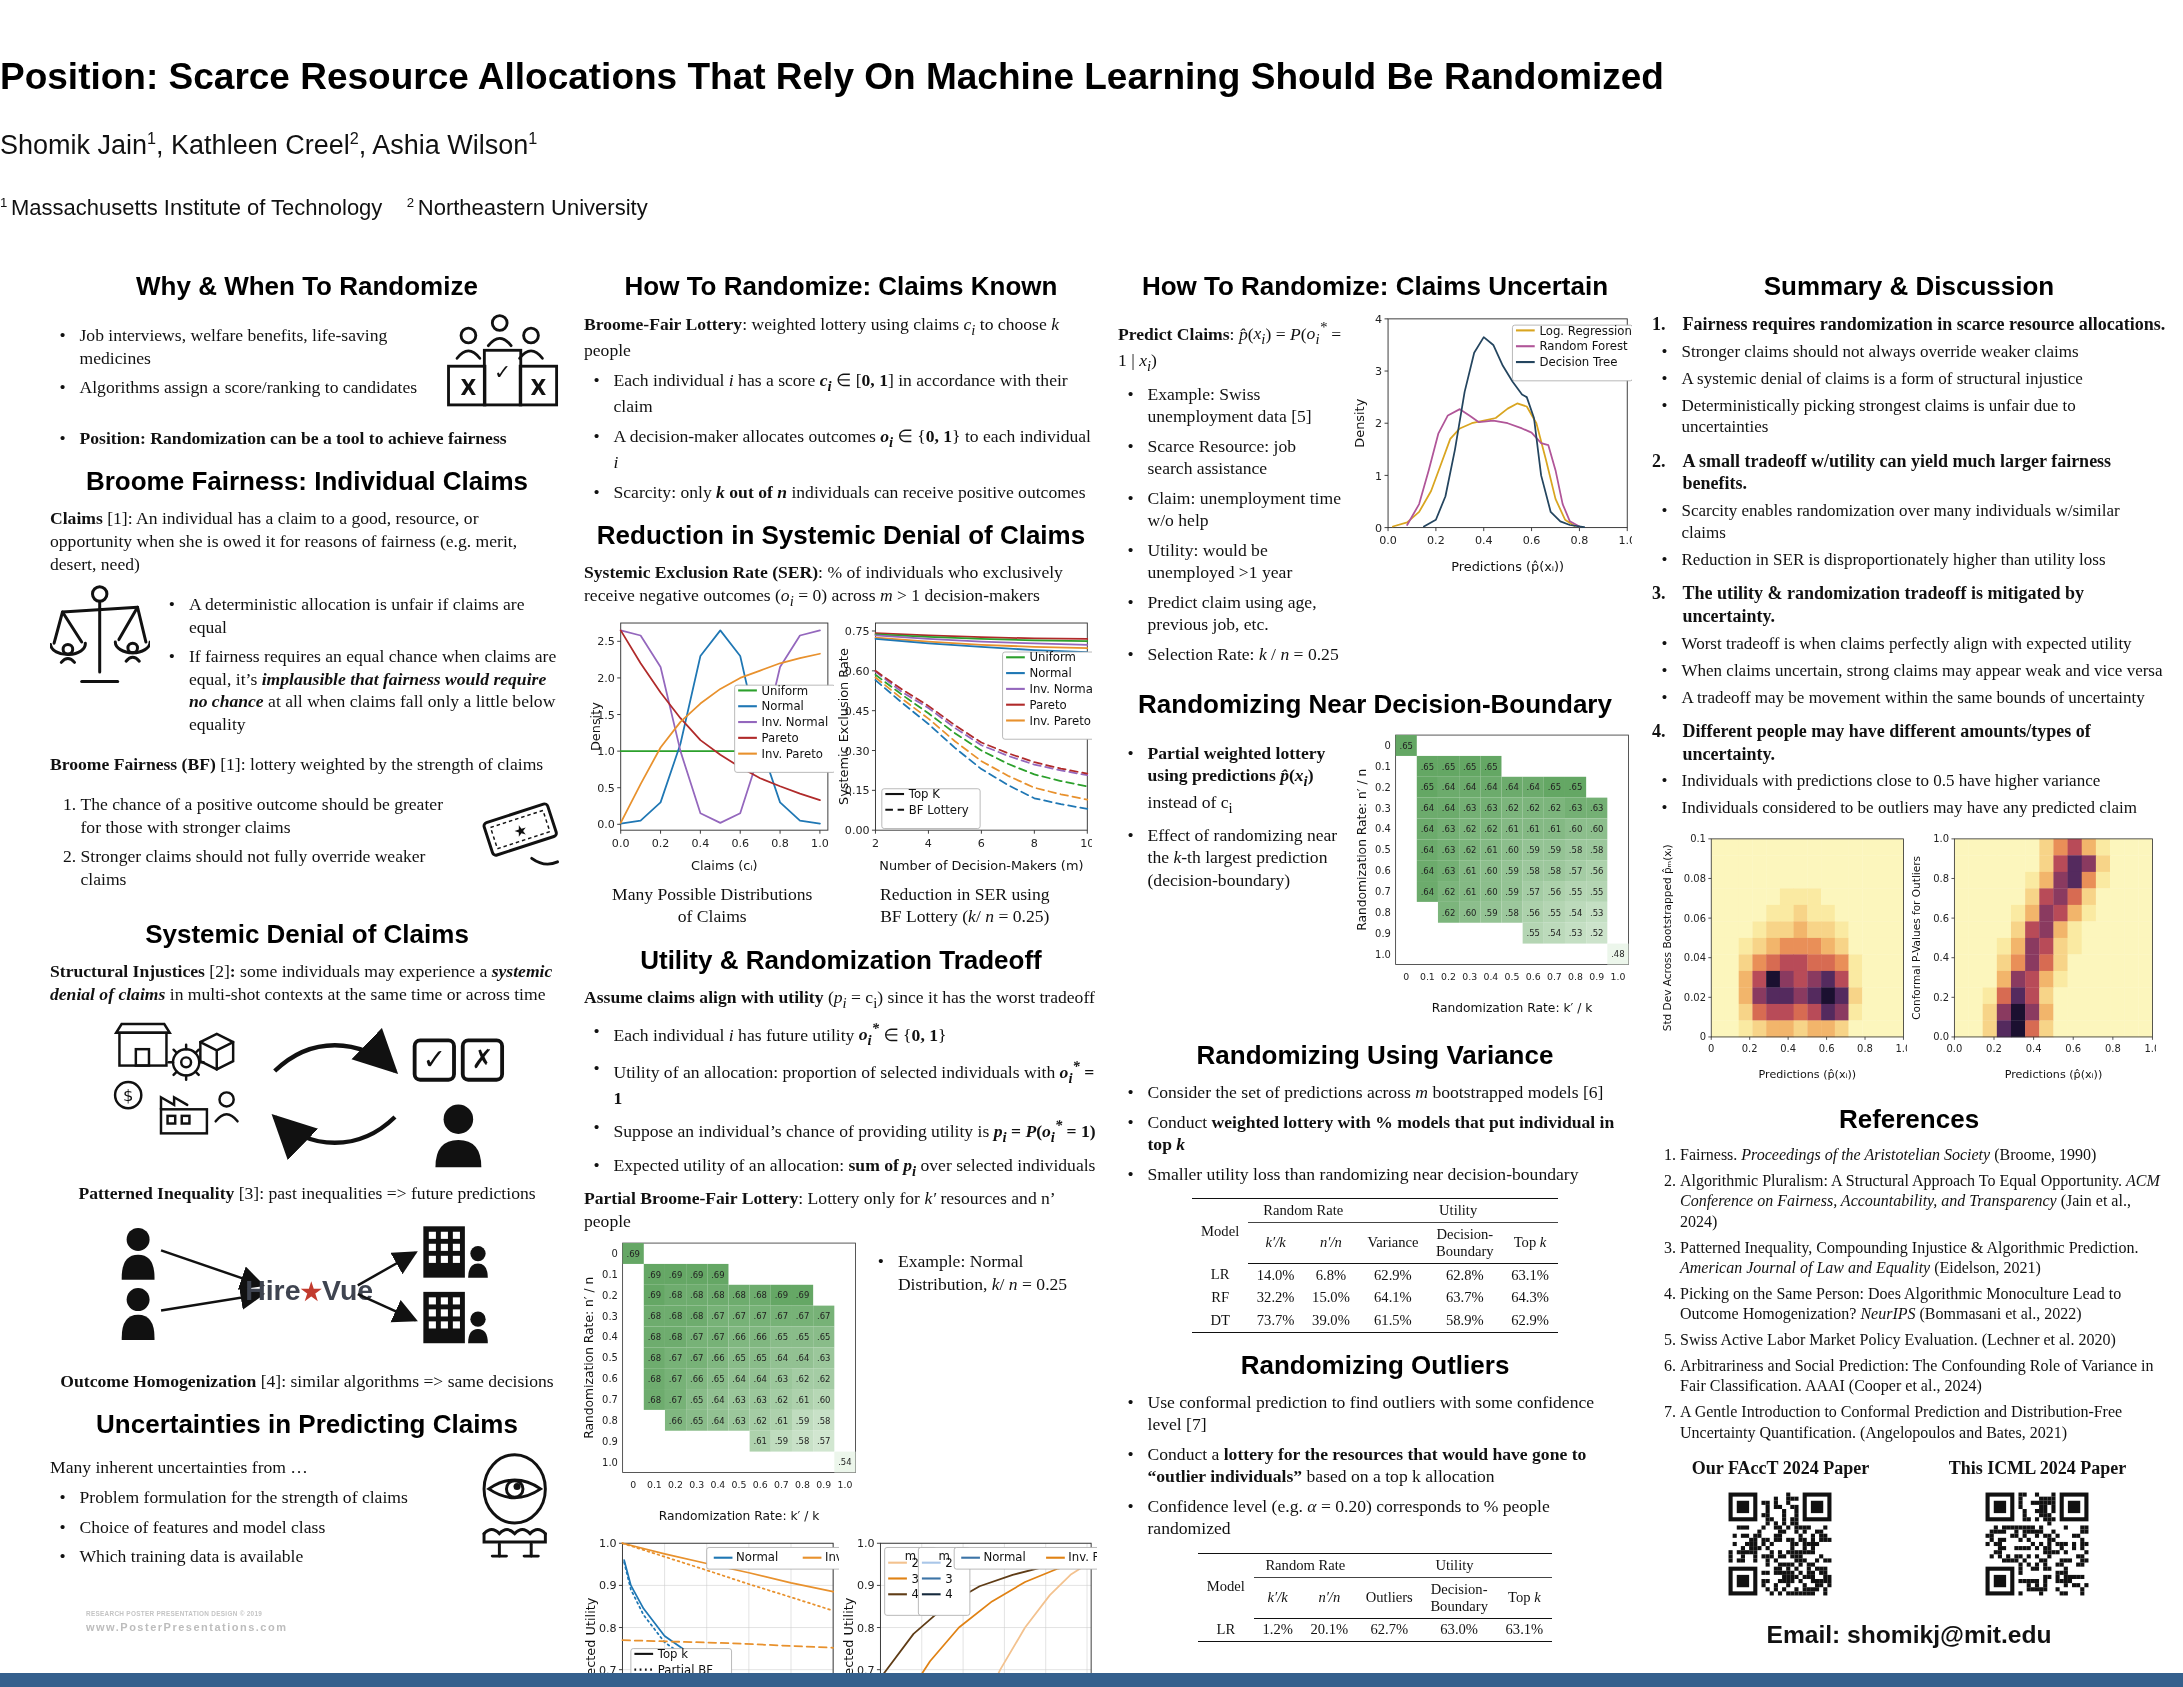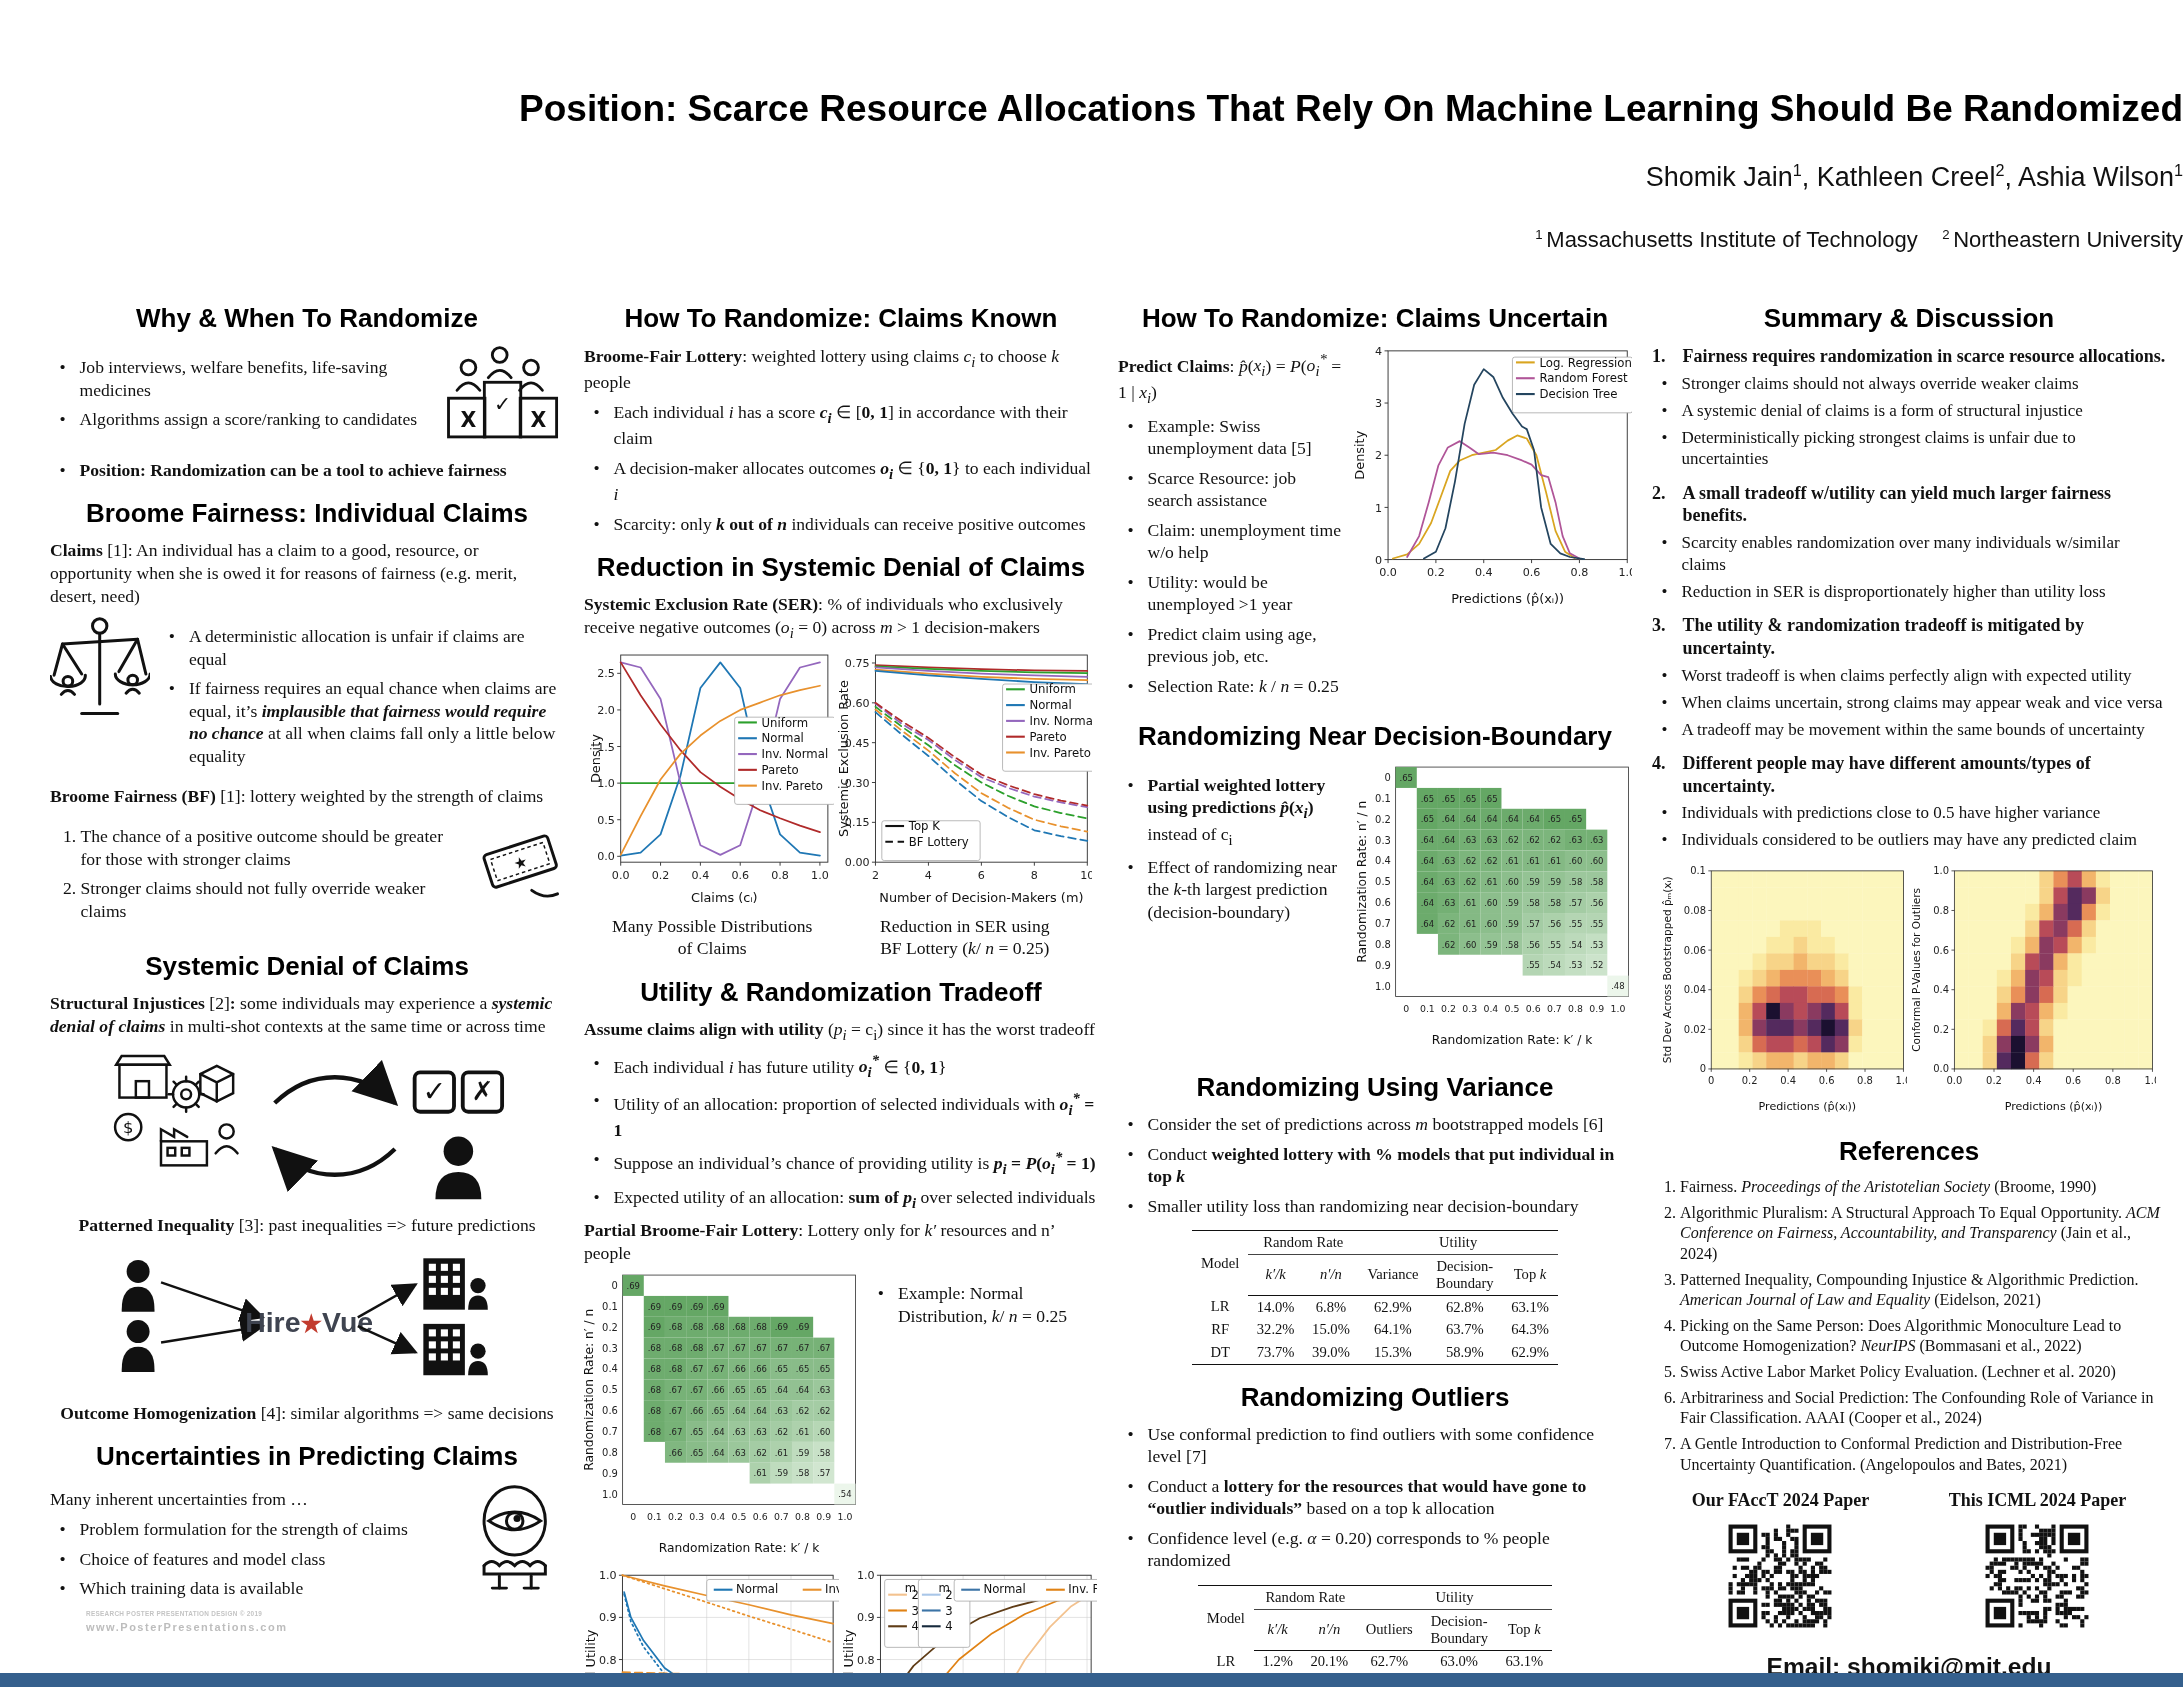--- a/index.html
+++ b/index.html
@@ -1,18 +1,18 @@
 <!DOCTYPE html>
 <html style="font-size:9.4px"><head>
 <meta charset="utf-8">
 <style>
   html,body{margin:0;padding:0;background:#ffffff;}
   body{width:2183px;height:1687px;overflow:hidden;font-family:"Liberation Serif",serif;color:#111;}
   .poster{position:relative;width:2183px;height:1687px;background:#fff;}
-  .phead{text-align:right;padding-top:88px;}
+  .phead{text-align:left;padding-top:56px;}
   .title{font-family:"Liberation Sans",sans-serif;font-weight:bold;font-size:37px;margin:0;color:#000;}
   .authors{font-family:"Liberation Sans",sans-serif;font-size:27px;margin-top:30.5px;}
   .affils{font-family:"Liberation Sans",sans-serif;font-size:22px;margin-top:34px;}
   .authors sup,.affils sup{font-size:60%;}
   .cols{display:flex;gap:20px;padding:34px 50px 0 50px;align-items:flex-start;}
   .col{width:514px;flex:0 0 auto;}
   h2.sec{font-family:"Liberation Sans",sans-serif;font-weight:700;font-size:26px;text-align:center;margin:17.6px 0 11.7px 0;color:#000;line-height:1.1;}
   p.body{font-size:17.6px;line-height:1.3;margin:5.9px 0;}
   .centered{text-align:center;}
   ul.bullets{list-style:none;margin:4.7px 0;padding:0 0 0 3.5px;}
@@ -963,21 +963,21 @@
                 <td>32.2%</td>
                 <td>15.0%</td>
                 <td>64.1%</td>
                 <td>63.7%</td>
                 <td>64.3%</td>
               </tr>
               <tr>
                 <td>DT</td>
                 <td>73.7%</td>
                 <td>39.0%</td>
-                <td>15.3%</td>
+                <td>61.5%</td>
                 <td>58.9%</td>
                 <td>62.9%</td>
               </tr>
             </tbody>
           </table>
         </div>
 
       <h2 class="sec">Randomizing Outliers</h2>
       <ul class="bullets">
           <li>Use conformal prediction to find outliers with some confidence level [7]</li>

